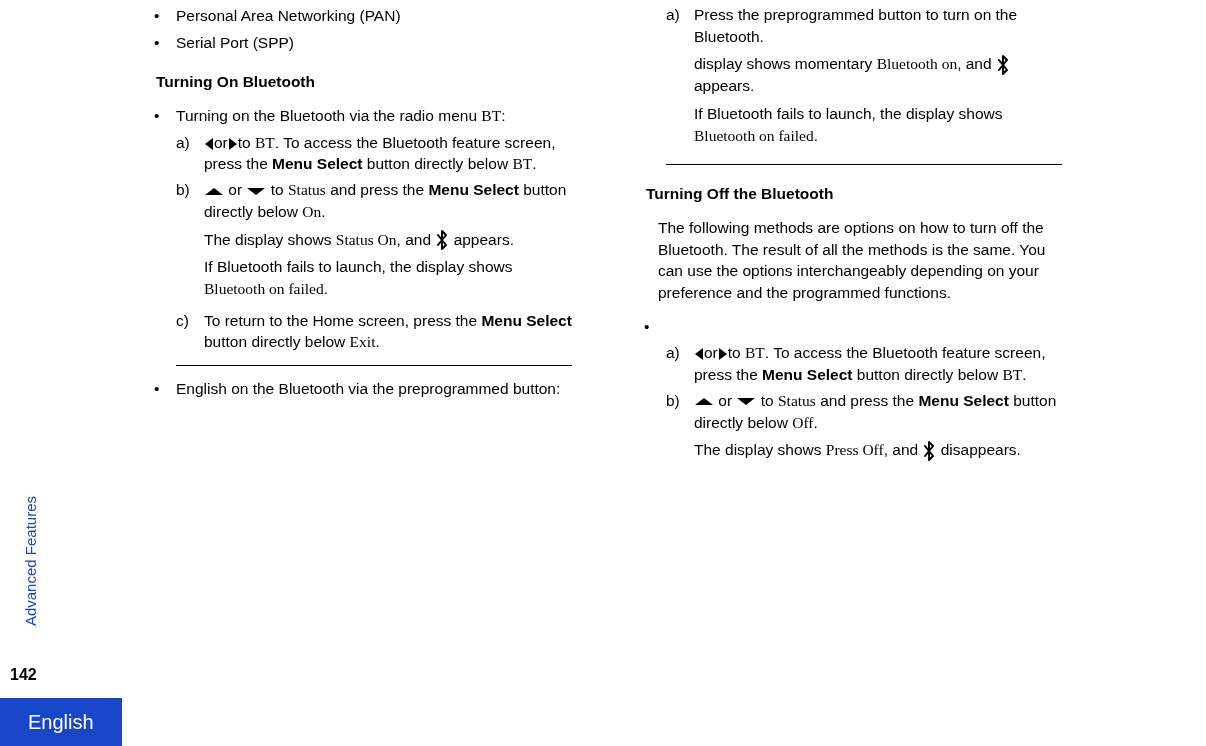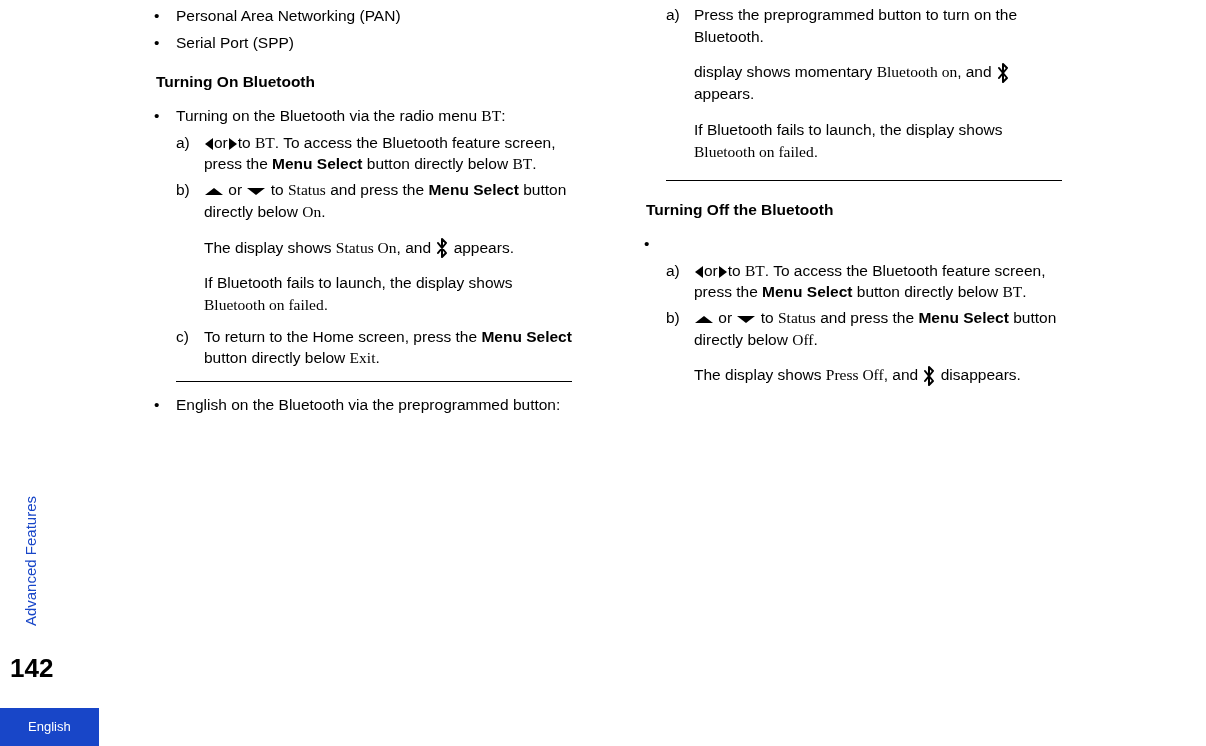--- a/index.html
+++ b/index.html
@@ -47,21 +47,21 @@
       margin: 4px 0 4px 36px;
     }
     .sub-letter {
       width: 28px;
       flex-shrink: 0;
     }
     .sub-body {
       flex: 1;
     }
     .sub-para {
-      margin-top: 14px;
+      margin-top: 6px;
       margin-bottom: 6px;
     }
     .monolabel {
       font-family: "Times New Roman", serif;
     }
     .bold { font-weight: bold; }
     .divider {
       border: none;
       border-top: 1.5px solid #000;
       margin: 12px 0 12px 36px;
@@ -77,31 +77,31 @@
       bottom: 120px;
       writing-mode: vertical-rl;
       transform: rotate(180deg);
       color: #1846c8;
       font-size: 15px;
     }
     .page-num {
       position: absolute;
       left: 10px;
       bottom: 60px;
-      font-size: 26px;
+      font-size: 16px;
       font-weight: bold;
     }
     .lang-tab {
       position: absolute;
       left: 0;
       bottom: 0;
       background: #1846c8;
       color: #fff;
       padding: 10px 28px;
-      font-size: 13px;
+      font-size: 20px;
     }
     .arrow-left-solid, .arrow-right-solid, .arrow-up-solid, .arrow-down-solid {
       display: inline-block;
       width: 0; height: 0;
       vertical-align: middle;
     }
     .arrow-left-solid {
       border-top: 6px solid transparent;
       border-bottom: 6px solid transparent;
       border-right: 8px solid #000;
@@ -215,20 +215,21 @@
         <div class="sub-para">
           <span>If Bluetooth fails to launch, the display shows </span><span class="monolabel">Bluetooth on failed</span><span>.</span>
         </div>
       </div>
     </div>
 
     <hr class="divider-right">
 
     <div class="heading">Turning Off the Bluetooth</div>
 
+    <div class="para">The following methods are options on how to turn off the Bluetooth. The result of all the methods is the same. You can use the options interchangeably depending on your preference and the programmed functions.</div>
 
     <div class="bullet-row">
       <div class="bullet-dot">•</div>
     </div>
 
     <div class="sub-letter-row">
       <div class="sub-letter">a)</div>
       <div class="sub-body">
         <span class="arrow-left-solid"></span><span>or</span><span class="arrow-right-solid"></span><span>to </span><span class="monolabel">BT</span><span>. To access the Bluetooth feature screen, press the </span><span class="bold">Menu Select</span><span> button directly below </span><span class="monolabel">BT</span><span>.</span>
       </div>

